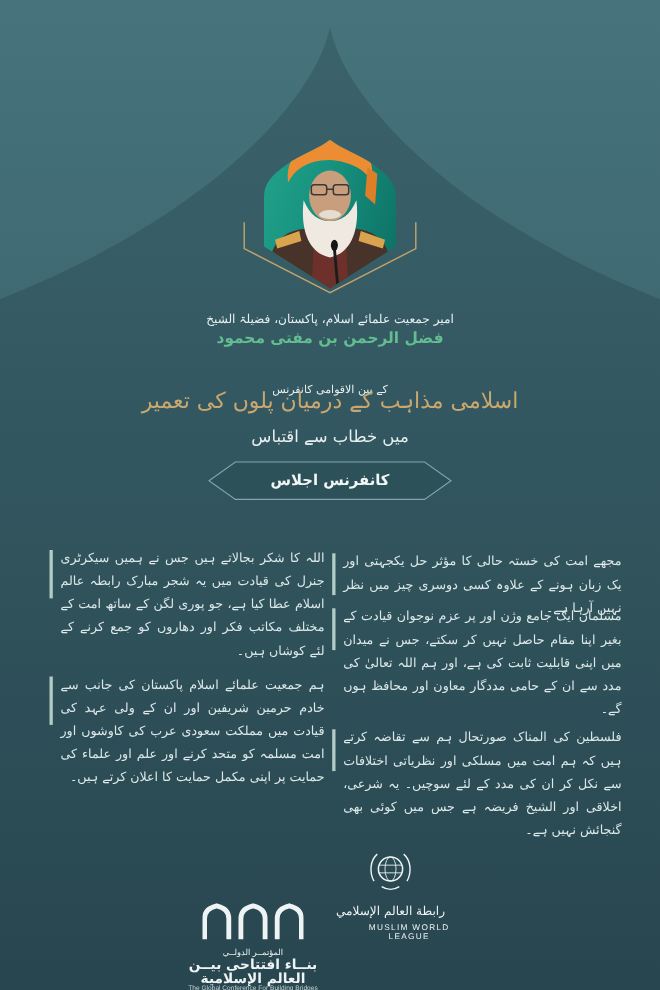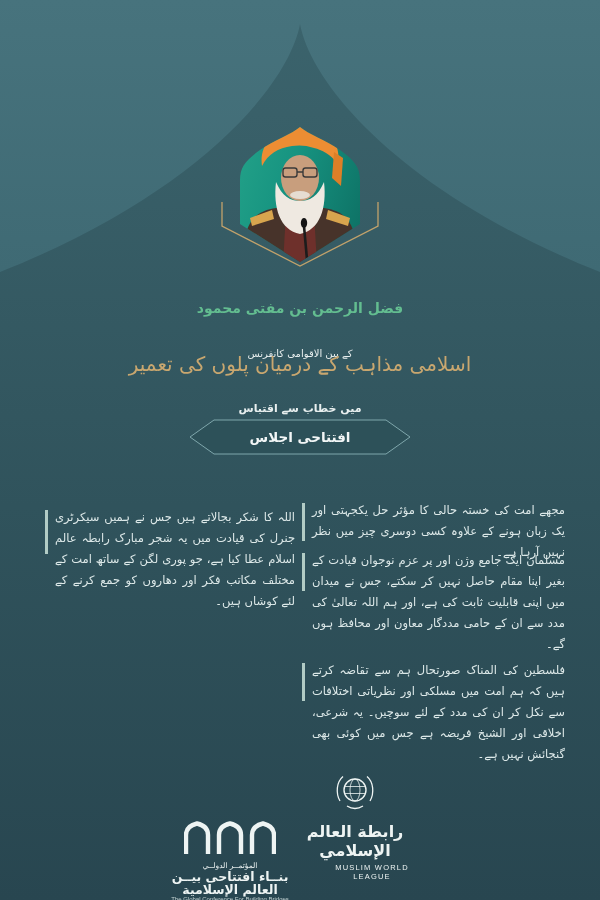--- a/index.html
+++ b/index.html
@@ -8,40 +8,40 @@
     background:linear-gradient(180deg,#47737d 0%,#3f6a74 30%,#32545d 70%,#2a4851 100%);
     font-family:"DejaVu Sans",sans-serif;direction:rtl;
   }
   .layer{position:absolute;left:0;top:0;}
   
   .h-center{position:absolute;left:0;width:600px;text-align:center;direction:rtl;}
   .pretitle{top:284px;font-size:11px;color:#e8efef;letter-spacing:.2px;}
   .speaker-name{top:300px;font-size:14px;font-weight:bold;color:#63bd90;}
   .conf-prefix{top:348px;font-size:10px;color:#e8efef;}
   .conf-title{top:352px;font-size:20px;font-weight:normal;color:#c9a76f;text-align:center;}
-  .conf-suffix{top:402px;font-size:11px;color:#e8efef;font-weight:bold;}
+  .conf-suffix{top:388px;font-size:15px;color:#e8efef;}
   
   .badge-wrap{position:absolute;left:188px;top:418px;width:224px;height:38px;}
   .badge-wrap svg{position:absolute;left:0;top:0;}
   .badge-label{position:absolute;left:0;top:0;width:224px;height:38px;display:flex;align-items:center;justify-content:center;color:#f2f6f6;font-size:13.5px;font-weight:bold;}
   
   .quote{position:absolute;color:#dce8e8;font-size:11.5px;line-height:21px;text-align:justify;text-justify:inter-word;direction:rtl;}
   .quote .bar{position:absolute;left:-10px;top:3px;width:3px;height:38px;background:#c9e2d8;opacity:.85;}
   .q-r{right:35px;width:253px;}
   .q-l{right:305px;width:240px;}
   .q1{top:488px;}.q2{top:538px;}.q3{top:648px;}
-  .q4{top:495px;margin-left:31px;}.q5{top:600px;}
+  .q4{top:485px;margin-left:31px;}.q5{top:600px;}
   .q4 .bar,.q5 .bar{height:44px;}
   
   .conf-logo{position:absolute;left:146px;top:820px;width:168px;text-align:center;color:#eef4f3;direction:rtl;}
   .conf-logo .ar1{font-size:7.5px;letter-spacing:1px;margin-top:3px;}
   .conf-logo .ar2,.conf-logo .ar3{font-size:12.5px;font-weight:bold;line-height:13px;}
   .conf-logo .en{font-size:6px;line-height:7px;color:#c3d2d2;font-family:"Liberation Sans",sans-serif;}
   .mwl-logo{position:absolute;left:296px;top:770px;width:118px;text-align:center;color:#eef4f3;}
-  .mwl-logo .ar{font-size:16px;font-weight:bold;margin-top:2px;direction:rtl;}
+  .mwl-logo .ar{font-size:11px;font-weight:normal;margin-top:2px;direction:rtl;}
   .mwl-logo .en{font-size:7.5px;letter-spacing:1.2px;margin-top:3px;font-family:"Liberation Sans",sans-serif;margin-left:34px;}
 </style>
 </head>
 <body>
 
 <div class="poster">
 
   <svg class="layer" width="600" height="900" viewBox="0 0 600 900" aria-hidden="true">
     <defs>
       <linearGradient id="archGrad" x1="0" y1="0" x2="0" y2="1">
@@ -80,48 +80,53 @@
       <rect x="73" y="56" width="14" height="9" rx="2.5" fill="none" stroke="#3a3a3a" stroke-width="1.4"></rect>
       <rect x="93" y="56" width="14" height="9" rx="2.5" fill="none" stroke="#3a3a3a" stroke-width="1.4"></rect>
       <path d="M87 60 L93 60" stroke="#3a3a3a" stroke-width="1.4"></path>
       <path d="M66 70 C63 96 70 118 90 122 C110 118 117 96 114 70 C108 84 100 89 90 89 C80 89 72 84 66 70 Z" fill="#efe9e1"></path>
       <ellipse cx="90" cy="83" rx="10" ry="4" fill="#e6ddd2"></ellipse>
       <path d="M99 170 L94 114" stroke="#1c1c1c" stroke-width="2.6"></path>
       <ellipse cx="94" cy="111" rx="3.2" ry="5" fill="#151515"></ellipse>
     </g>
   </svg>
 
+  <div class="h-center pretitle">امیر جمعیت علمائے اسلام، پاکستان، فضیلۃ الشیخ</div>
   <div class="h-center speaker-name">فضل الرحمن بن مفتی محمود</div>
   <div class="h-center conf-prefix">کے بین الاقوامی کانفرنس</div>
   <div class="h-center conf-title">اسلامی مذاہب کے درمیان پلوں کی تعمیر</div>
   <div class="h-center conf-suffix">میں خطاب سے اقتباس</div>
 
   <div class="badge-wrap">
     <svg width="224" height="38" viewBox="0 0 224 38" aria-hidden="true">
       <path d="M2 19 L26 2 L198 2 L222 19 L198 36 L26 36 Z" fill="#2d5159" stroke="#7fa7ac" stroke-width="1"></path>
     </svg>
-    <div class="badge-label">افتتاحی اجلاس</div>
+    <div class="badge-label">کانفرنس اجلاس</div>
   </div>
 
   <p class="quote q-r q1">
     <span class="bar"></span>
     <span>مجھے امت کی خستہ حالی کا مؤثر حل یکجہتی اور یک زبان ہونے کے علاوہ کسی دوسری چیز میں نظر نہیں آرہا ہے۔</span>
   </p>
   <p class="quote q-r q2">
     <span class="bar"></span>
     <span>مسلمان ایک جامع وژن اور پر عزم نوجوان قیادت کے بغیر اپنا مقام حاصل نہیں کر سکتے، جس نے میدان میں اپنی قابلیت ثابت کی ہے، اور ہم اللہ تعالیٰ کی مدد سے ان کے حامی مددگار معاون اور محافظ ہوں گے۔</span>
   </p>
   <p class="quote q-r q3">
     <span class="bar"></span>
     <span>فلسطین کی المناک صورتحال ہم سے تقاضہ کرتے ہیں کہ ہم امت میں مسلکی اور نظریاتی اختلافات سے نکل کر ان کی مدد کے لئے سوچیں۔ یہ شرعی، اخلاقی اور الشیخ فریضہ ہے جس میں کوئی بھی گنجائش نہیں ہے۔</span>
   </p>
 
   <p class="quote q-l q4">
     <span class="bar"></span>
     <span>اللہ کا شکر بجالاتے ہیں جس نے ہمیں سیکرٹری جنرل کی قیادت میں یہ شجر مبارک رابطہ عالم اسلام عطا کیا ہے، جو پوری لگن کے ساتھ امت کے مختلف مکاتب فکر اور دھاروں کو جمع کرنے کے لئے کوشاں ہیں۔</span>
+  </p>
+  <p class="quote q-l q5">
+    <span class="bar"></span>
+    <span>ہم جمعیت علمائے اسلام پاکستان کی جانب سے خادم حرمین شریفین اور ان کے ولی عہد کی قیادت میں مملکت سعودی عرب کی کاوشوں اور امت مسلمہ کو متحد کرنے اور علم اور علماء کی حمایت پر اپنی مکمل حمایت کا اعلان کرتے ہیں۔</span>
   </p>
 
   <div class="conf-logo">
     <svg width="92" height="34" viewBox="0 0 92 34" aria-hidden="true">
       <g fill="none" stroke="#eef4f3" stroke-width="4.4">
         <path d="M2 34 V15 Q2 6 13 3.5 Q24 6 24 15 V34"></path>
         <path d="M35 34 V15 Q35 6 46 3.5 Q57 6 57 15 V34"></path>
         <path d="M68 34 V15 Q68 6 79 3.5 Q90 6 90 15 V34"></path>
       </g>
     </svg>

